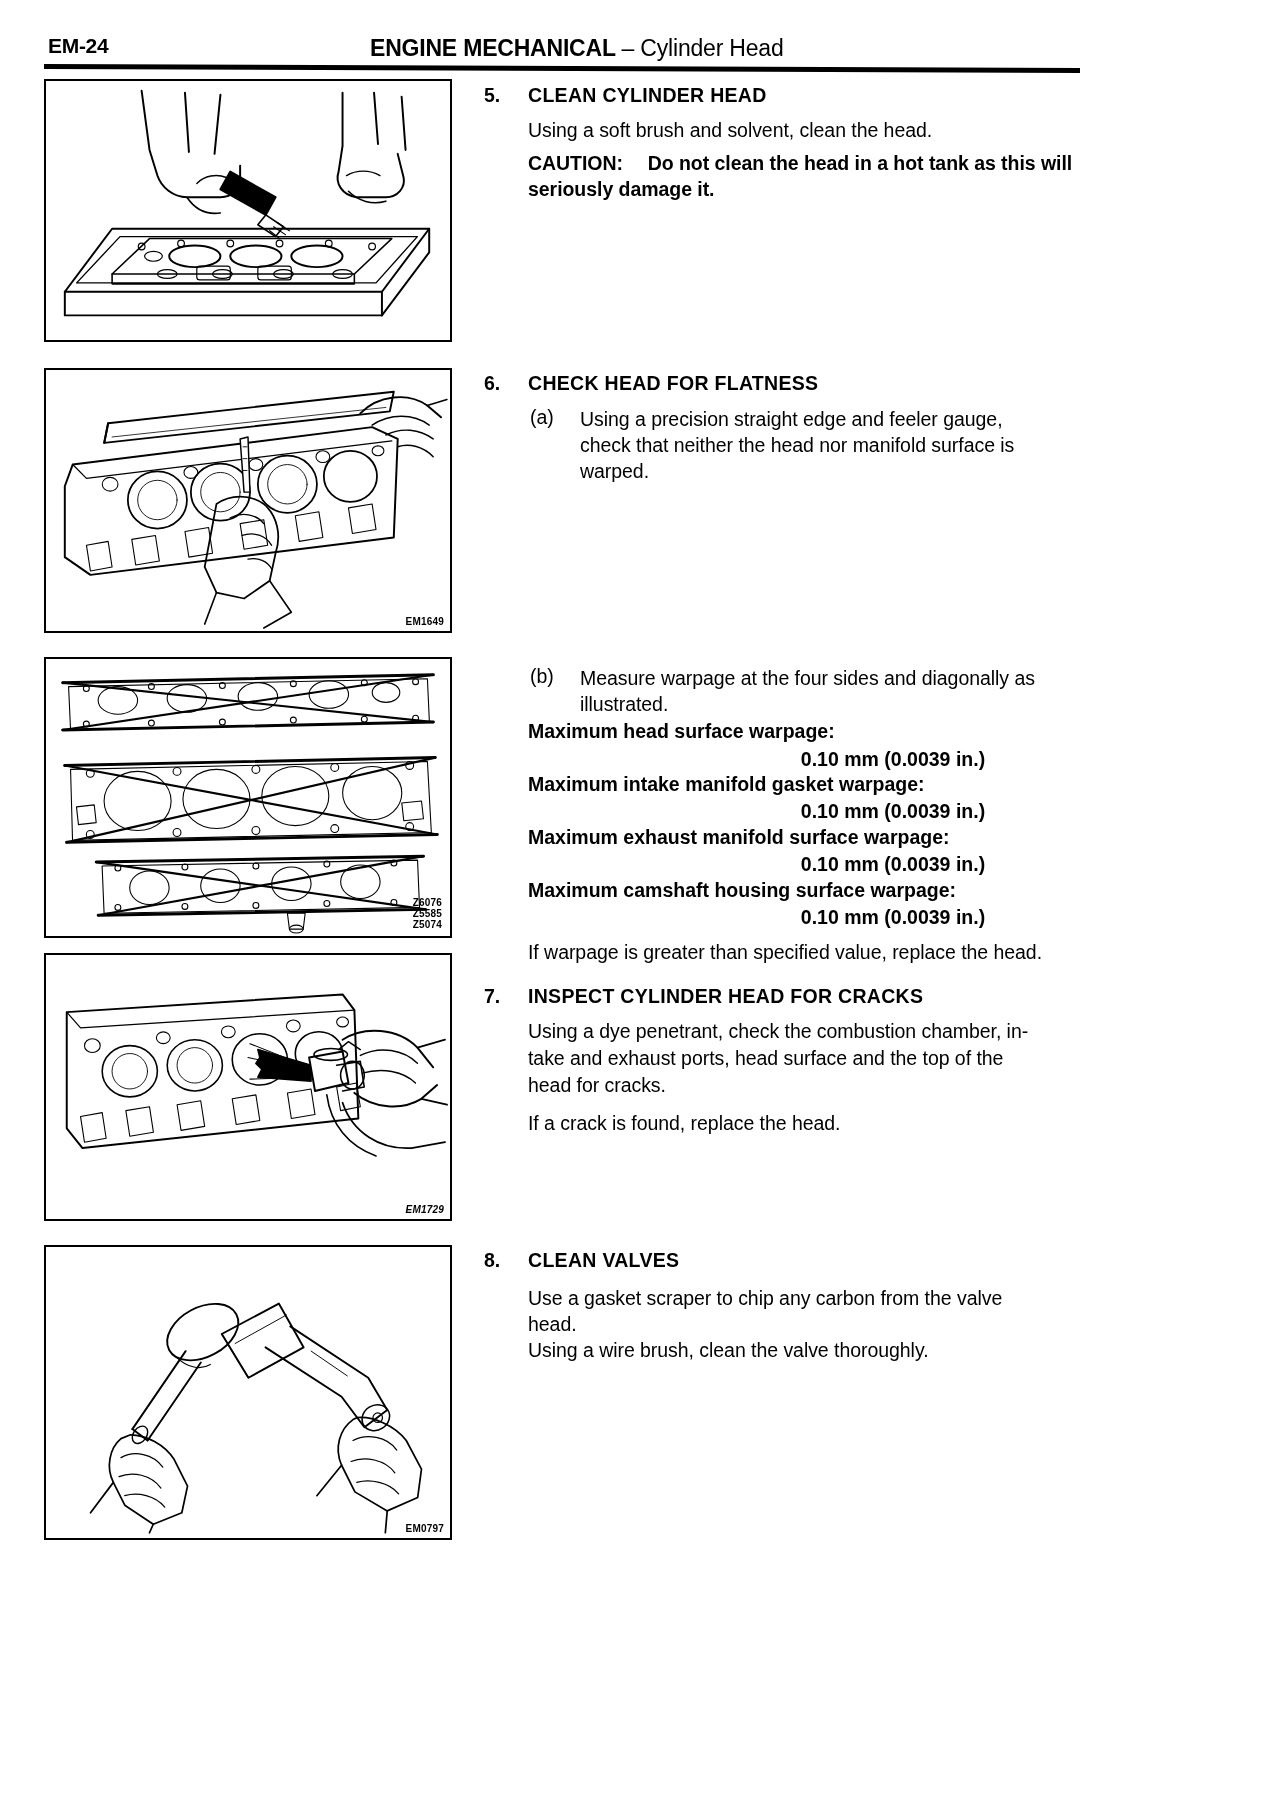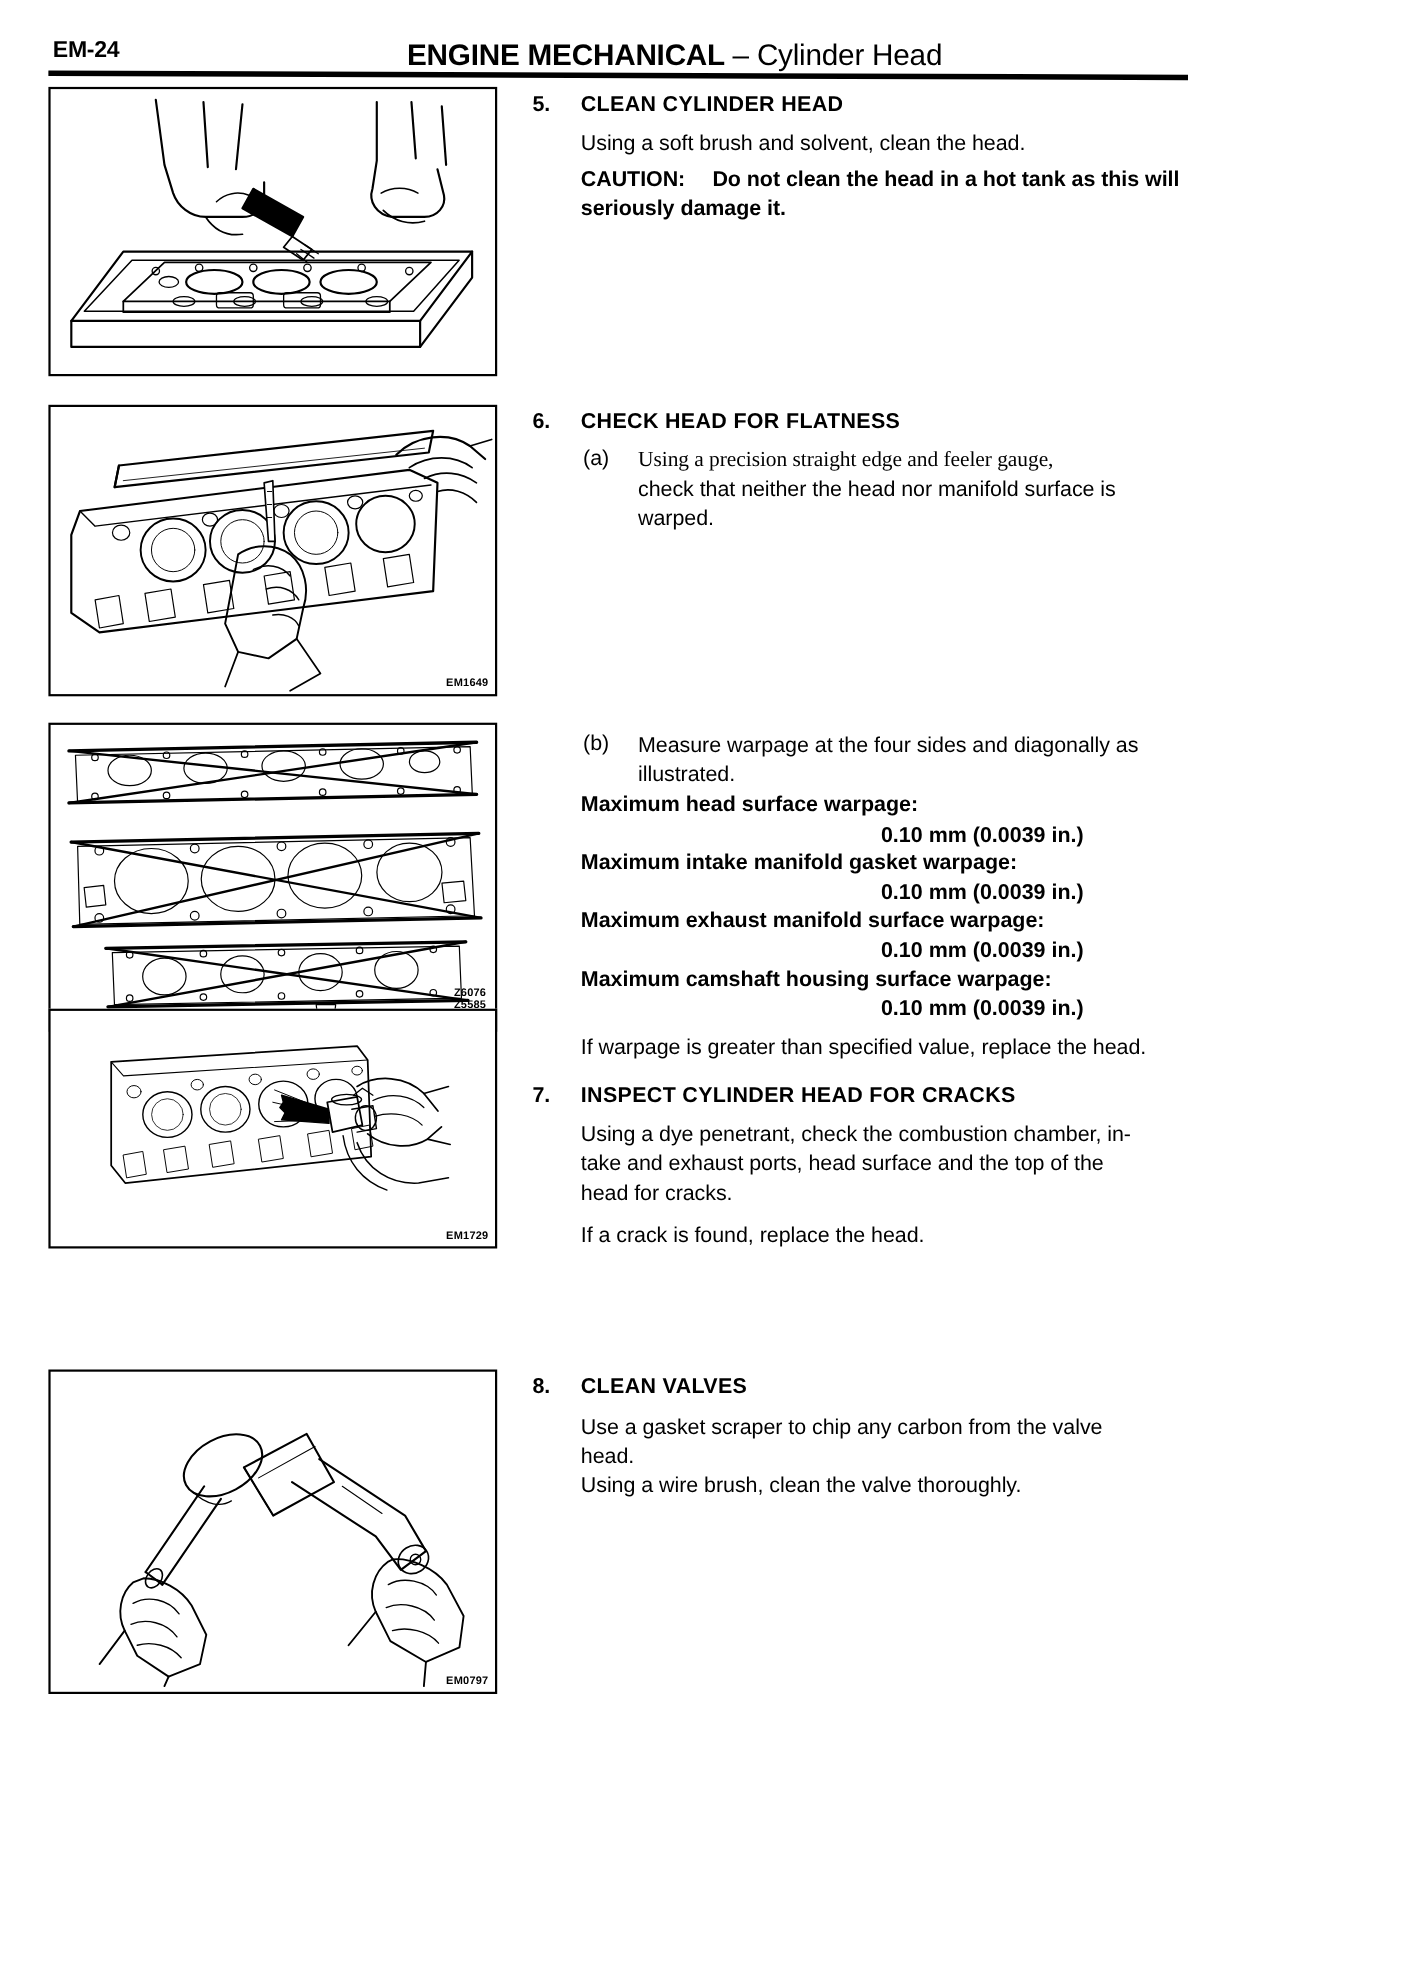--- a/index.html
+++ b/index.html
@@ -16,21 +16,21 @@
   
   .page-header{
     position:absolute; left:0; top:18px; width:1076px; height:46px;
   }
   .hdr-page-no{
     position:absolute; left:48px; top:16px;
     font-size:21px; font-weight:bold; letter-spacing:-0.3px;
   }
   .hdr-title{
     position:absolute; left:370px; top:17px;
-    font-size:27px; font-weight:bold; letter-spacing:-0.2px;
+    font-size:23px; font-weight:bold; letter-spacing:-0.2px;
     white-space:nowrap;
   }
   .hdr-title .sub{ font-weight:normal; }
   .hdr-rule{
     position:absolute; left:44px; top:46px; width:1036px; height:5px;
     background:#000;
     transform:rotate(0.22deg);
     transform-origin:left center;
   }
 
@@ -288,21 +288,21 @@
         <path d="M50 206 L384 254"></path>
         <path d="M382 200 L52 260"></path>
       </g>
     </g>
   </svg>
   <div class="fig-code" style="white-space:pre-line; right:8px; bottom:6px; line-height:11px;">Z6076
 Z5585
 Z5074</div>
 </div>
 
-<div class="figure" style="left:44px; top:917px; width:408px; height:218px;">
+<div class="figure" style="left:44px; top:953px; width:408px; height:268px;font-style:italic;">
   <svg class="fig-svg" viewBox="0 0 408 268">
     <g fill="none" stroke="#000" stroke-width="1.6" stroke-linejoin="round" stroke-linecap="round">
 
       <path d="M20 58 L300 40 L312 56 L316 166 L36 196 L20 176 Z" stroke-width="2"></path>
       <path d="M20 58 L34 74 L312 56" stroke-width="1.2"></path>
 
       <ellipse cx="84" cy="118" rx="28" ry="26"></ellipse>
       <ellipse cx="150" cy="112" rx="28" ry="26"></ellipse>
       <ellipse cx="216" cy="106" rx="28" ry="26"></ellipse>
       <ellipse cx="276" cy="100" rx="24" ry="22"></ellipse>
@@ -392,21 +392,21 @@
   <span>CAUTION:</span>
   <span style="display:inline-block;width:14px;"></span>
   <span>Do not clean the head in a hot tank as this will</span>
 </div>
 <div class="body-txt bold" style="left:528px; top:176px;">seriously damage it.</div>
 
 <div class="step-num" style="left:484px; top:372px;">6.</div>
 <div class="step-title" style="left:528px; top:372px;">CHECK HEAD FOR FLATNESS</div>
 
 <div class="sub-letter" style="left:530px; top:406px;">(a)</div>
-<div class="body-txt" style="left:580px; top:406px;font-family:Liberation Serif, serif;">Using a precision straight edge and feeler gauge,</div>
+<div class="body-txt" style="left:580px; top:406px;">Using a precision straight edge and feeler gauge,</div>
 <div class="body-txt" style="left:580px; top:432px;">check that neither the head nor manifold surface is</div>
 <div class="body-txt" style="left:580px; top:458px;">warped.</div>
 
 <div class="sub-letter" style="left:530px; top:665px;">(b)</div>
 <div class="body-txt" style="left:580px; top:665px;">Measure warpage at the four sides and diagonally as</div>
 <div class="body-txt" style="left:580px; top:691px;">illustrated.</div>
 
 <div class="spec-label" style="left:528px; top:720px;">Maximum head surface warpage:</div>
 <div class="spec-value" style="left:700px; top:748px; width:386px;">0.10 mm (0.0039 in.)</div>
 

